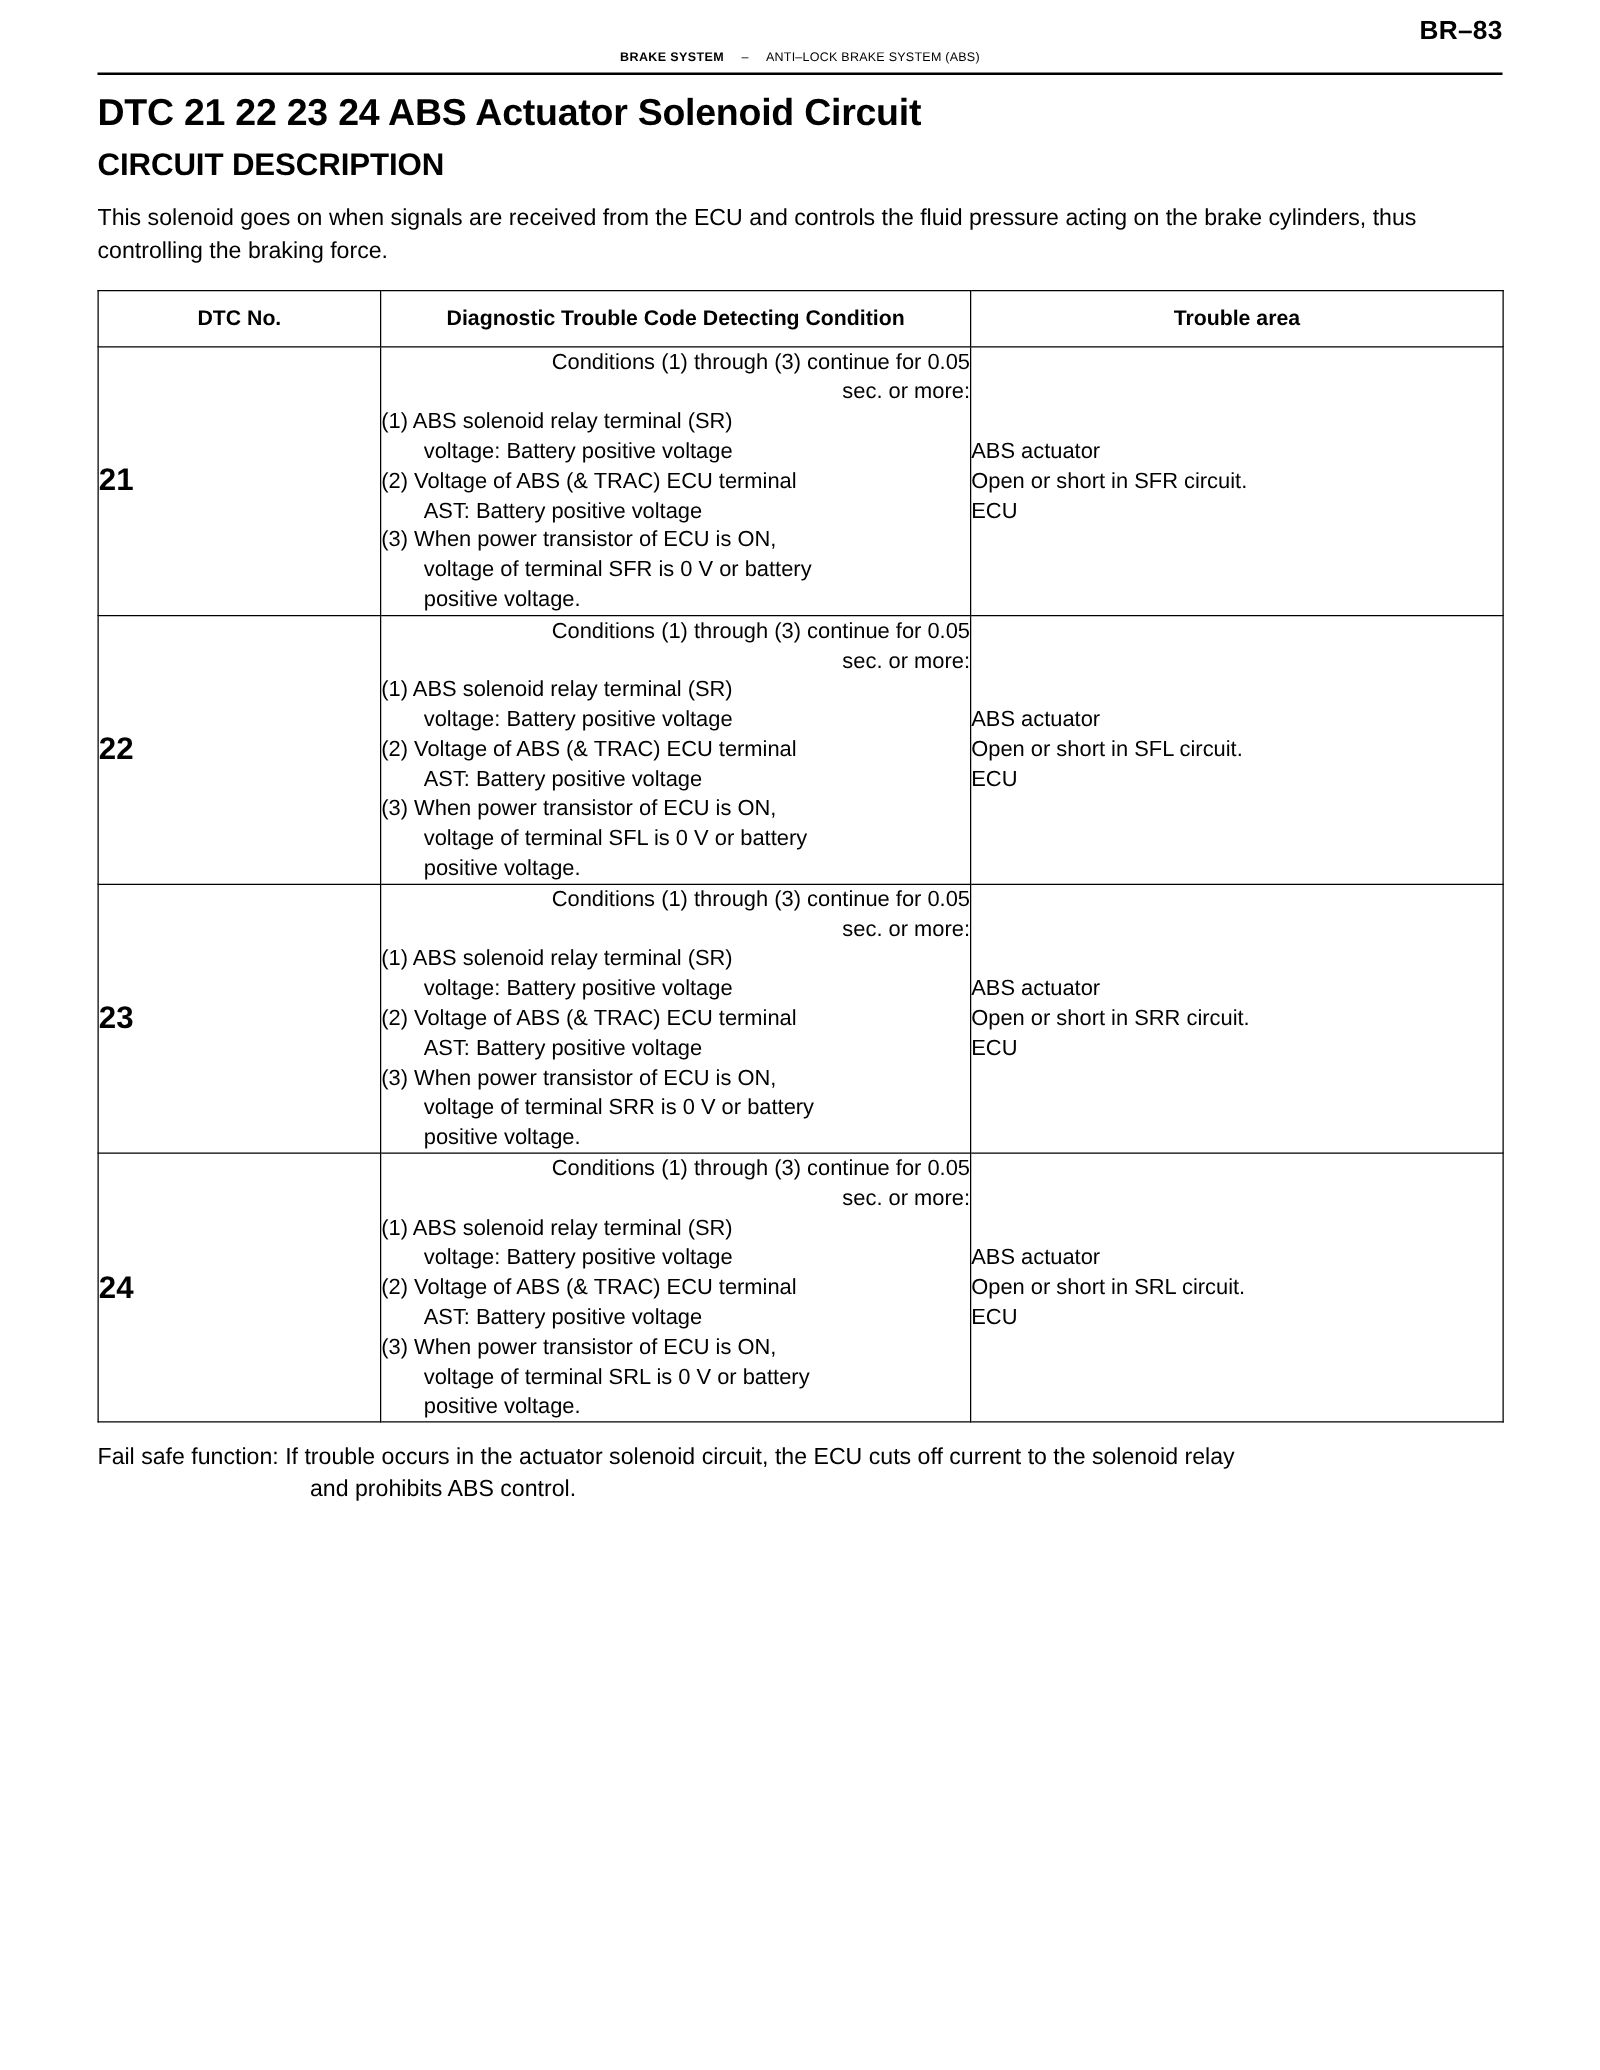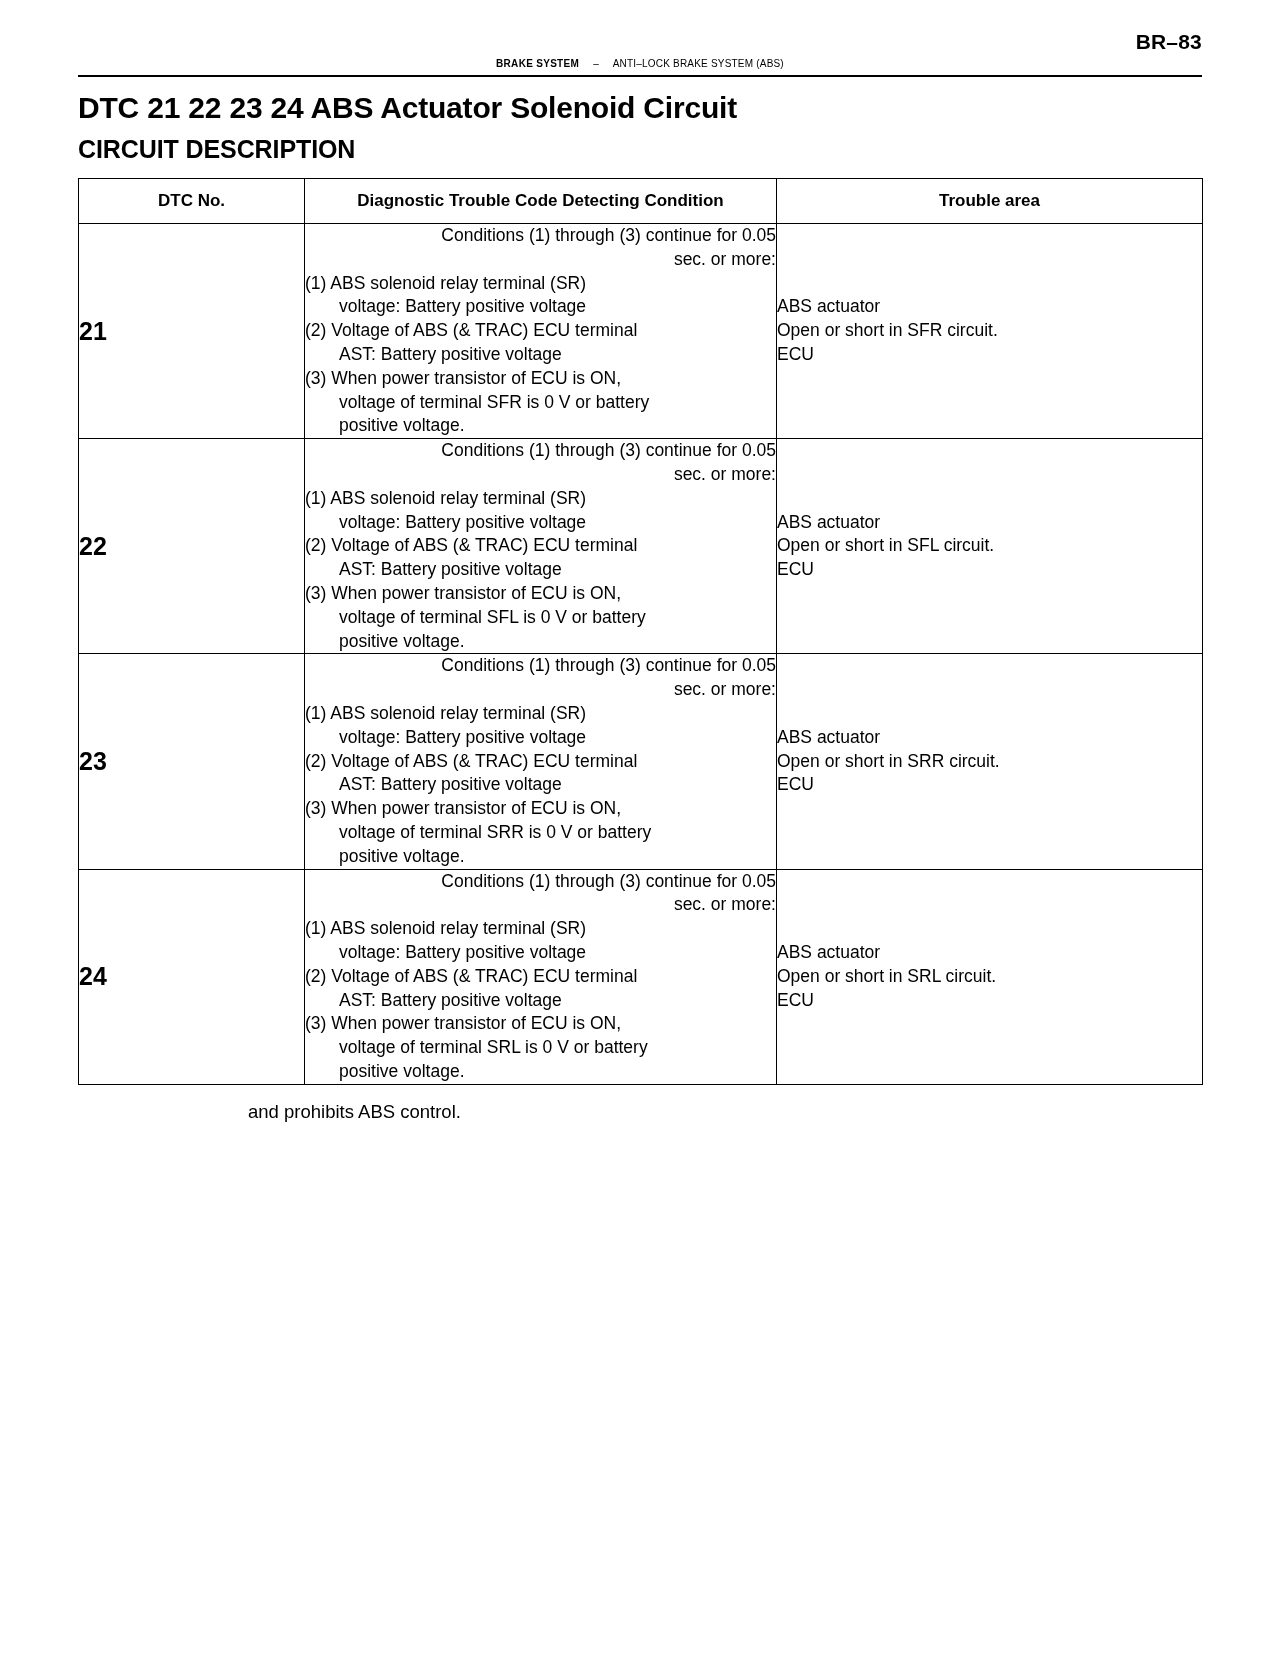--- a/index.html
+++ b/index.html
@@ -12,21 +12,21 @@
     height: 1656px;
     font-family: "Liberation Sans", sans-serif;
     color: #000000;
     position: relative;
     overflow: hidden;
   }
   .page {
     width: 1280px;
     height: 1656px;
     box-sizing: border-box;
-    padding: 30px 78px 0 78px;
+    padding: 13px 78px 0 78px;
     position: relative;
   }
 
   
   .page-number {
     text-align: right;
     font-size: 21px;
     font-weight: bold;
     letter-spacing: 0.2px;
     margin-bottom: 4px;
@@ -137,20 +137,21 @@
   <div class="header-line">
     <span class="sys">BRAKE SYSTEM</span>
     <span class="dash">–</span>
     <span class="sub">ANTI–LOCK BRAKE SYSTEM (ABS)</span>
   </div>
   <div class="header-rule"></div>
 
   <h1 class="doc-title">DTC 21 22 23 24 ABS Actuator Solenoid Circuit</h1>
   <h2 class="section-title">CIRCUIT DESCRIPTION</h2>
 
+  <p class="description">This solenoid goes on when signals are received from the ECU and controls the fluid pressure acting on the brake cylinders, thus controlling the braking force.</p>
 
   <table class="dtc-table">
     <colgroup>
       <col class="c-dtc">
       <col class="c-cond">
       <col class="c-trouble">
     </colgroup>
     <thead>
       <tr>
         <th>DTC No.</th>
@@ -237,16 +238,17 @@
           <div>ABS actuator</div>
           <div>Open or short in SRL circuit.</div>
           <div>ECU</div>
         </td>
       </tr>
 
     </tbody>
   </table>
 
   <div class="failsafe">
+    <span>Fail safe function: If trouble occurs in the actuator solenoid circuit, the ECU cuts off current to the solenoid relay</span>
     <span class="cont">and prohibits ABS control.</span>
   </div>
 
 </div>
 
 </body></html>

